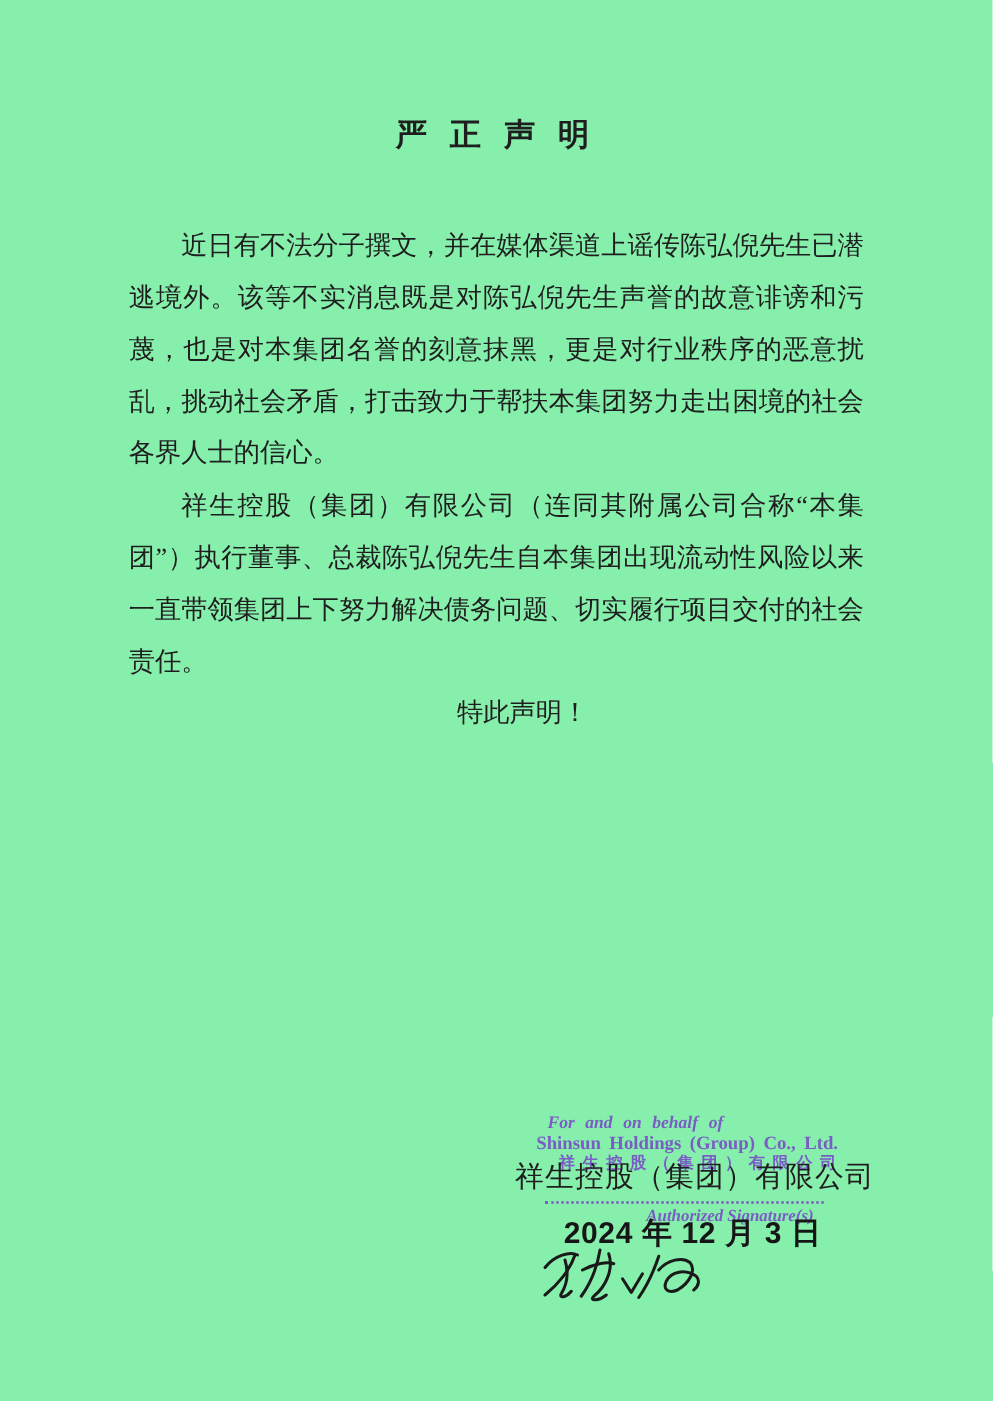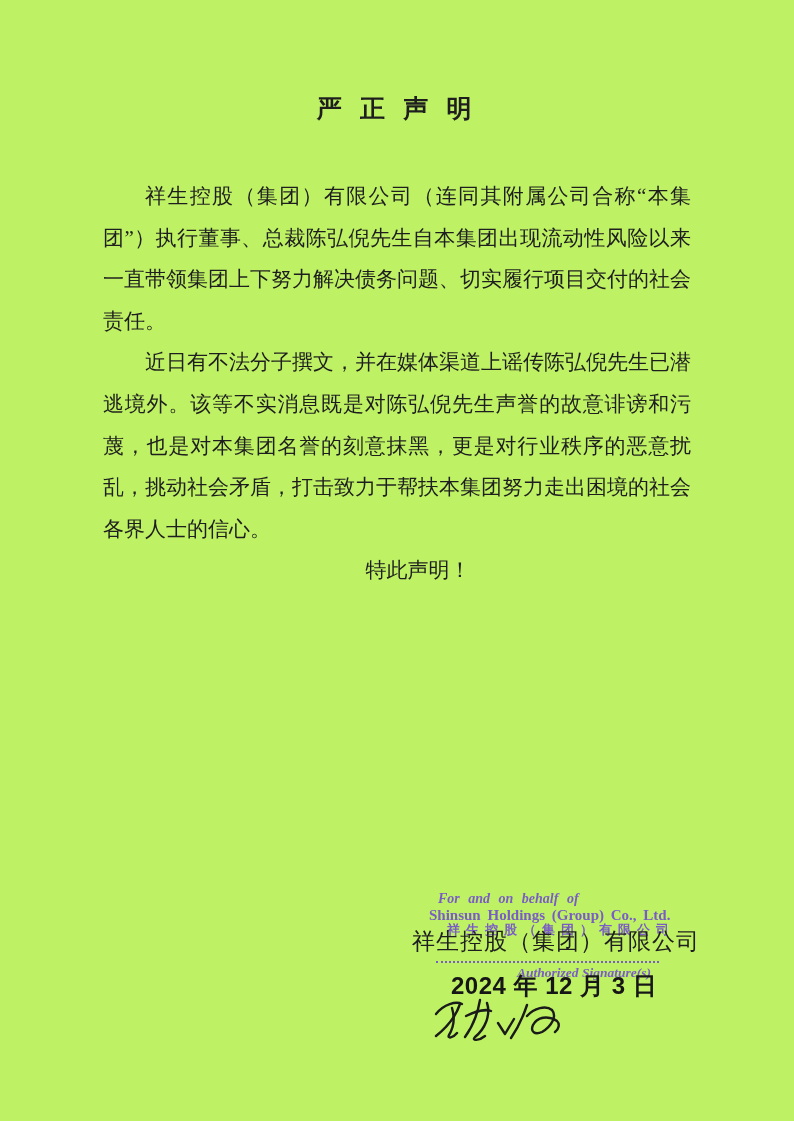--- a/index.html
+++ b/index.html
@@ -1,20 +1,20 @@
 <!DOCTYPE html>
 <html><head>
 <meta charset="utf-8">
 <style>
   html, body { margin: 0; padding: 0; background: #ffffff; }
   .page {
     position: relative;
     width: 794px;
     height: 1121px;
-    background: #bef264;
+    background: #86efac;
     overflow: hidden;
     font-family: "Liberation Serif", "DejaVu Serif", serif;
     color: #1e1e1e;
   }
   .title {
     margin: 0;
     padding-top: 92px;
     text-align: center;
     font-size: 25px;
     line-height: 34px;
@@ -80,22 +80,22 @@
   }
 </style>
 </head>
 <body>
 
 <div class="page">
 
   <h1 class="title">严 正 声 明</h1>
 
   <div class="body-text">
+    <p>近日有不法分子撰文，并在媒体渠道上谣传陈弘倪先生已潜逃境外。该等不实消息既是对陈弘倪先生声誉的故意诽谤和污蔑，也是对本集团名誉的刻意抹黑，更是对行业秩序的恶意扰乱，挑动社会矛盾，打击致力于帮扶本集团努力走出困境的社会各界人士的信心。</p>
     <p>祥生控股（集团）有限公司（连同其附属公司合称“本集团”）执行董事、总裁陈弘倪先生自本集团出现流动性风险以来一直带领集团上下努力解决债务问题、切实履行项目交付的社会责任。</p>
-    <p>近日有不法分子撰文，并在媒体渠道上谣传陈弘倪先生已潜逃境外。该等不实消息既是对陈弘倪先生声誉的故意诽谤和污蔑，也是对本集团名誉的刻意抹黑，更是对行业秩序的恶意扰乱，挑动社会矛盾，打击致力于帮扶本集团努力走出困境的社会各界人士的信心。</p>
     <p class="closing">特此声明！</p>
   </div>
 
   <div>
     <div class="stamp-en1">For and on behalf of</div>
     <div class="stamp-en2">Shinsun Holdings (Group) Co., Ltd.</div>
     <div class="stamp-cn">祥生控股（集团）有限公司</div>
     <div class="company-cn">祥生控股（集团）有限公司</div>
     <div class="dotline"></div>
     <div class="auth">Authorized Signature(s)</div>

